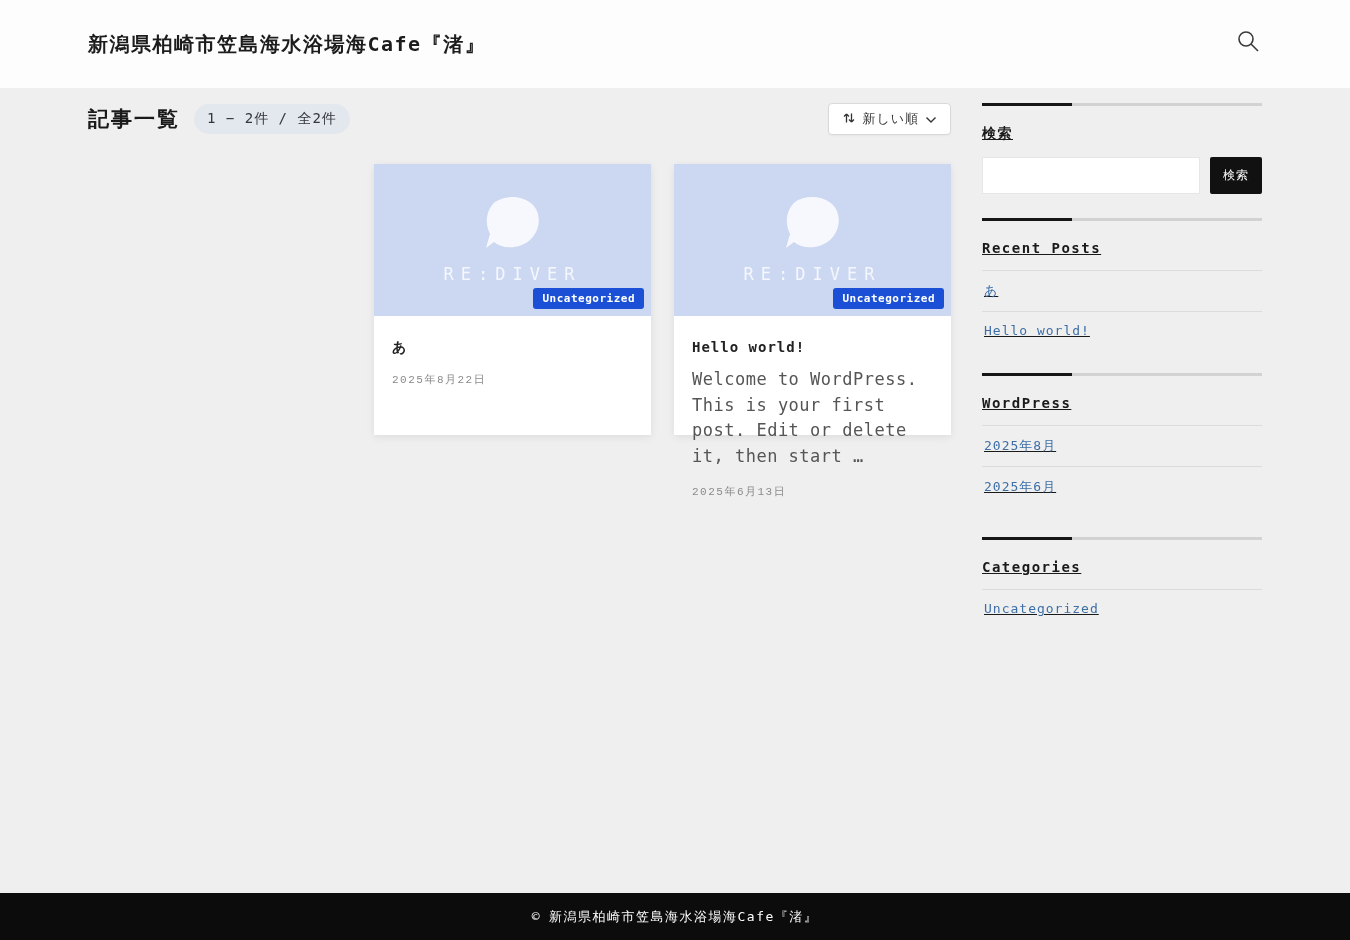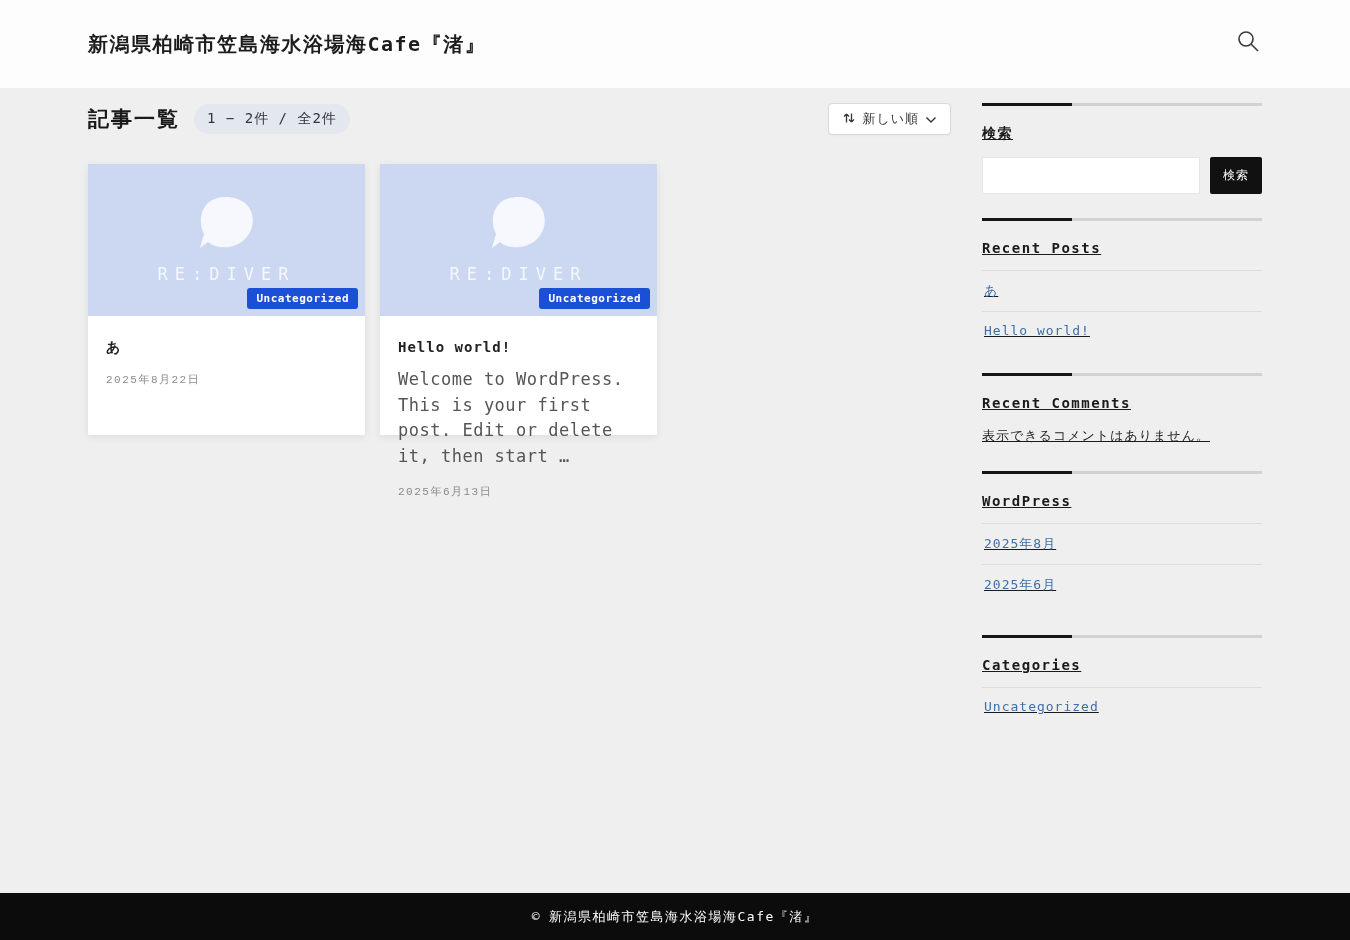--- a/index.html
+++ b/index.html
@@ -45,21 +45,21 @@
   .sort-button {
     margin-left:auto;
     background:#ffffff; border:1px solid #d9d9d9; border-radius:4px;
     height:32px; padding:0 13px;
     display:flex; align-items:center; gap:6px;
     font-size:13px; color:#333; letter-spacing:1px;
     cursor:pointer; box-shadow:0 1px 2px rgba(0,0,0,0.04);
   }
 
   
-  .cards { display:flex; gap:15px; margin-top:29px; }
+  .cards { display:flex; gap:23px; margin-top:29px;justify-content:flex-end; }
   .card {
     width:277px; height:271px;
     background:#ffffff;
     box-shadow:0 2px 8px rgba(0,0,0,0.08);
     display:flex; flex-direction:column;
     cursor:pointer;
   }
   .card-image {
     flex:0 0 152px;
     background:#ccd8f2;
@@ -221,25 +221,20 @@
       <ul class="side-list">
         <li>
           <a class="side-link">あ</a>
         </li>
         <li>
           <a class="side-link">Hello world!</a>
         </li>
       </ul>
     </section>
 
-    <section class="widget">
-      <div class="widget-rule"></div>
-      <h3 class="widget-title">Recent Comments</h3>
-      <p class="empty-message">表示できるコメントはありません。</p>
-    </section>
 
     <section class="widget">
       <div class="widget-rule"></div>
       <h3 class="widget-title">WordPress</h3>
       <ul class="side-list" style="margin-bottom:30px;">
         <li>
           <a class="side-link">2025年8月</a>
         </li>
         <li>
           <a class="side-link">2025年6月</a>

